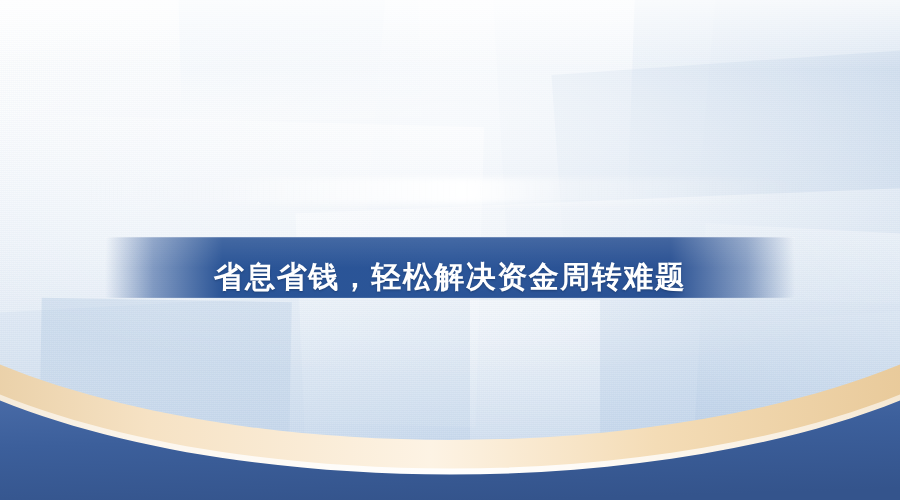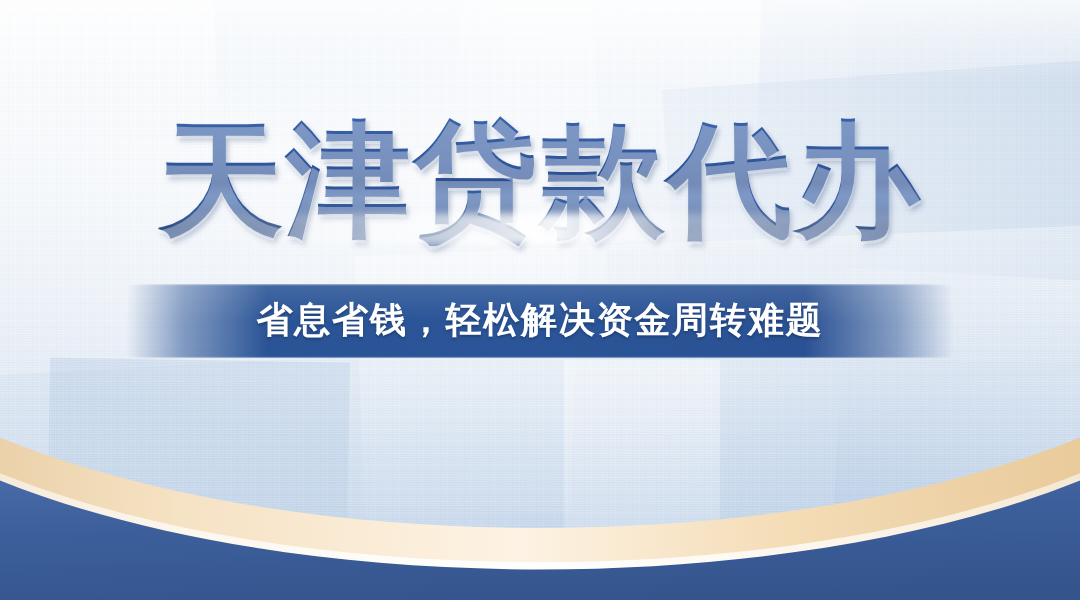--- a/index.html
+++ b/index.html
@@ -137,21 +137,21 @@
     filter: blur(3px);
     z-index: 7;
     pointer-events: none;
   }
 
   
   .subtitle-bar {
     position: absolute;
     left: 105px; right: 105px; top: 237px; height: 61px;
     z-index: 6;
-    display: flex; align-items: center; justify-content: center;
+    display: flex; align-items: flex-end; justify-content: center;
     background: linear-gradient(90deg,
         rgba(42,83,150,0) 0%,
         rgba(42,83,150,.55) 7%,
         #2a5496 17%,
         #2b5598 50%,
         #2a5193 82%,
         rgba(42,81,147,.5) 93%,
         rgba(42,81,147,0) 100%);
     box-shadow: inset 0 1px 0 rgba(255,255,255,.22),
                 inset 0 -1px 0 rgba(255,255,255,.10);
@@ -213,23 +213,20 @@
     <div class="panel p6"></div>
     <div class="panel p7"></div>
     <div class="panel p8"></div>
     <div class="panel p9"></div>
     <div class="bg-noise"></div>
     <div class="bg-vignette"></div>
   </div>
 
   <div class="top-sheen"></div>
 
-  <div class="title-wrap">
-    <div class="main-title">天津贷款代办</div>
-  </div>
   <div class="title-streak"></div>
 
   <div class="subtitle-bar">
     <span class="subtitle-text">省息省钱，轻松解决资金周转难题</span>
   </div>
 
 
   <svg class="swoosh" viewBox="0 0 900 150" preserveAspectRatio="none">
     <defs>
       <linearGradient id="goldGrad" x1="0" y1="0" x2="1" y2="0">

